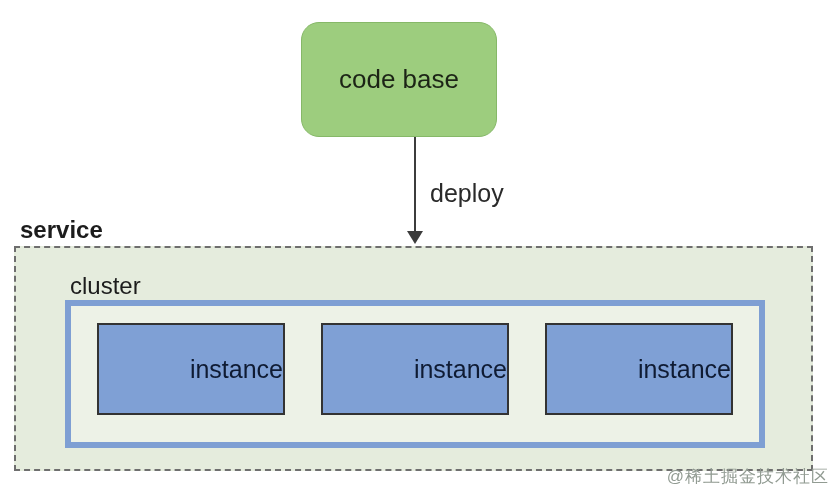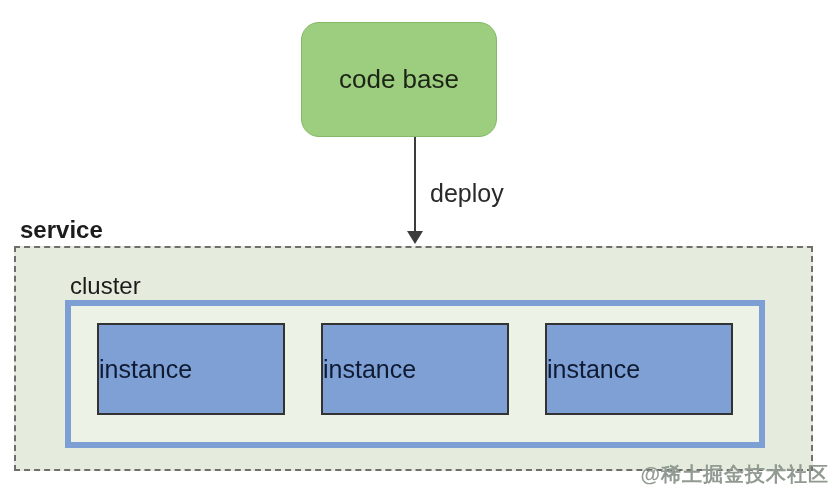--- a/index.html
+++ b/index.html
@@ -107,33 +107,32 @@
   }
 
   .instance {
     width: 188px;
     height: 92px;
     background: #7fa0d5;
     border: 2px solid #333333;
     box-sizing: border-box;
     display: flex;
     align-items: center;
-    justify-content: flex-start;
+    justify-content: flex-end;
     font-size: 25px;
     color: #0f1b33;
   }
 
   .watermark {
     position: absolute;
     right: 8px;
     bottom: 5px;
-    font-size: 20px;
+    font-size: 17px;
     color: #919b92;
     letter-spacing: 1px;
-    font-weight: bold;
   }
 </style>
 </head>
 <body>
 
 <div class="canvas">
 
   <div class="code-base">
     <span>code base</span>
   </div>

